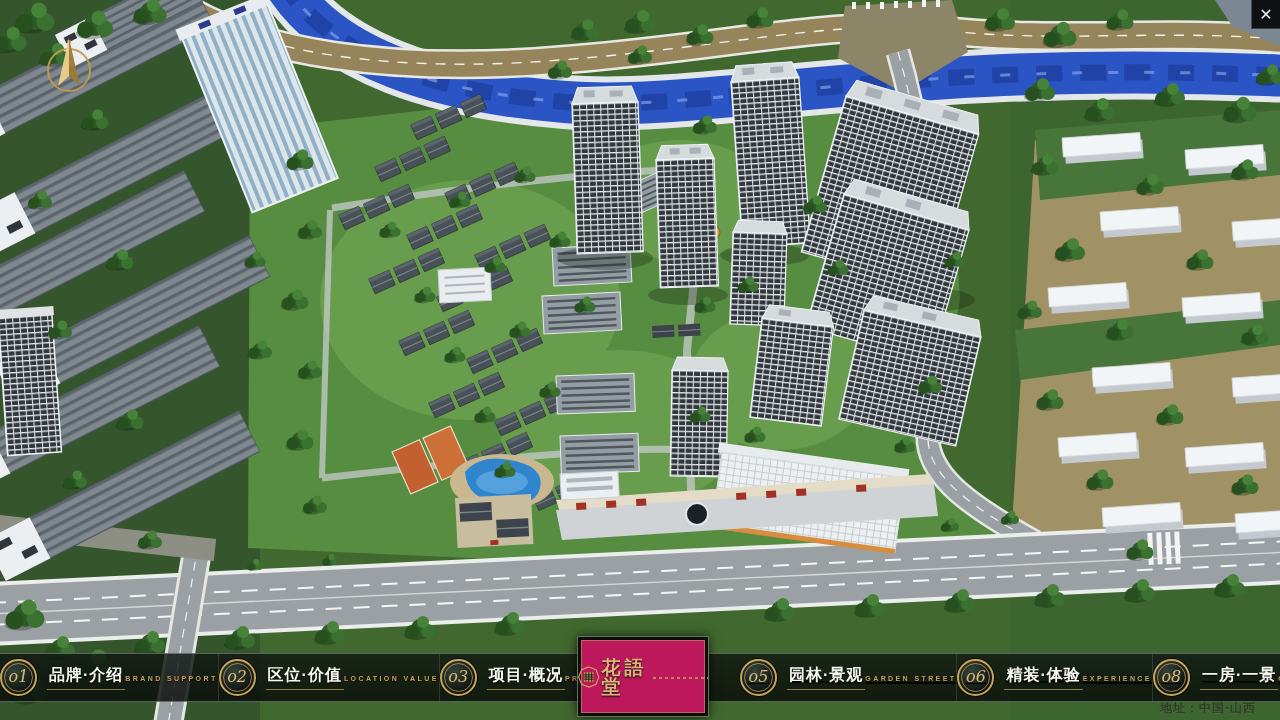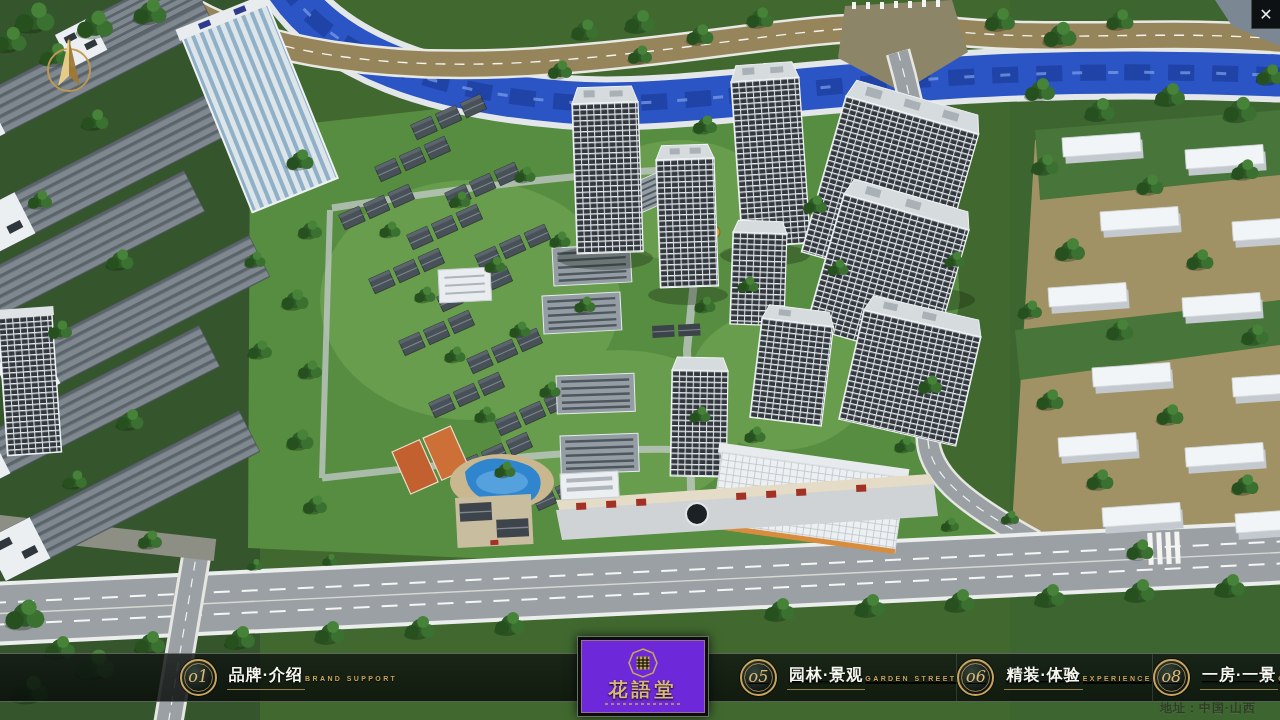--- a/index.html
+++ b/index.html
@@ -35,23 +35,23 @@
               color:#dcba78;font-size:16px;line-height:1;transform:translateY(-1px);}
   .nav-text{display:flex;flex-direction:row;align-items:center;}
   .nav-zh{font-size:16px;font-weight:bold;color:#f7f7f2;letter-spacing:1px;white-space:nowrap;
           text-shadow:0 1px 2px rgba(0,0,0,.9);padding:0 2px 3px 2px;
           border-bottom:1px solid rgba(200,168,100,.7);}
   .nav-en{margin-top:2px;font-size:7px;font-weight:bold;color:#c8a45c;letter-spacing:2.4px;
           white-space:nowrap;text-shadow:0 1px 1px rgba(0,0,0,.8);}
 
   
   .logo-box{position:absolute;left:577px;top:636px;width:130px;height:79px;z-index:5;
-            background:#6d28d9;border:1px solid #6a6f6a;cursor:pointer;
+            background:#be185d;border:1px solid #6a6f6a;cursor:pointer;
             box-shadow:inset 0 0 0 3px #090e0b,inset 0 0 0 4px rgba(200,164,92,.55),0 0 10px rgba(0,0,0,.7);
-            display:flex;flex-direction:column;align-items:center;justify-content:center;gap:2px;}
+            display:flex;flex-direction:row;align-items:center;justify-content:center;gap:2px;}
   .logo-name{font-family:"DejaVu Serif","Liberation Serif",serif;font-weight:bold;font-size:19px;
              color:#d9b878;letter-spacing:4px;text-shadow:0 1px 2px #000;line-height:1;}
   .logo-sub{width:76px;height:2px;margin-top:2px;opacity:.75;
             background:repeating-linear-gradient(90deg,#c8a45c 0 3px,transparent 3px 6px);}
 
   
   .address{position:absolute;right:24px;bottom:3px;font-size:12px;letter-spacing:1px;
            color:rgba(45,58,38,.95);text-shadow:0 1px 1px rgba(120,140,100,.35);font-weight:bold;}
 </style>
 </head>
@@ -461,20 +461,38 @@
     <div class="bar-group bar-left">
       <div class="nav-item">
         <div class="badge">
             <span>o1</span>
           </div>
         <div class="nav-text">
           <div class="nav-zh">品牌·介绍</div>
           <div class="nav-en">BRAND SUPPORT</div>
         </div>
       </div>
+      <div class="nav-item">
+        <div class="badge">
+            <span>o2</span>
+          </div>
+        <div class="nav-text">
+          <div class="nav-zh">区位·价值</div>
+          <div class="nav-en">LOCATION VALUE</div>
+        </div>
+      </div>
+      <div class="nav-item">
+        <div class="badge">
+            <span>o3</span>
+          </div>
+        <div class="nav-text">
+          <div class="nav-zh">项目·概况</div>
+          <div class="nav-en">PROJECT SURVEY</div>
+        </div>
+      </div>
     </div>
 
     <div class="bar-group bar-right">
       <div class="nav-item">
         <div class="badge">
             <span>o5</span>
           </div>
         <div class="nav-text">
           <div class="nav-zh">园林·景观</div>
           <div class="nav-en">GARDEN STREET</div>

